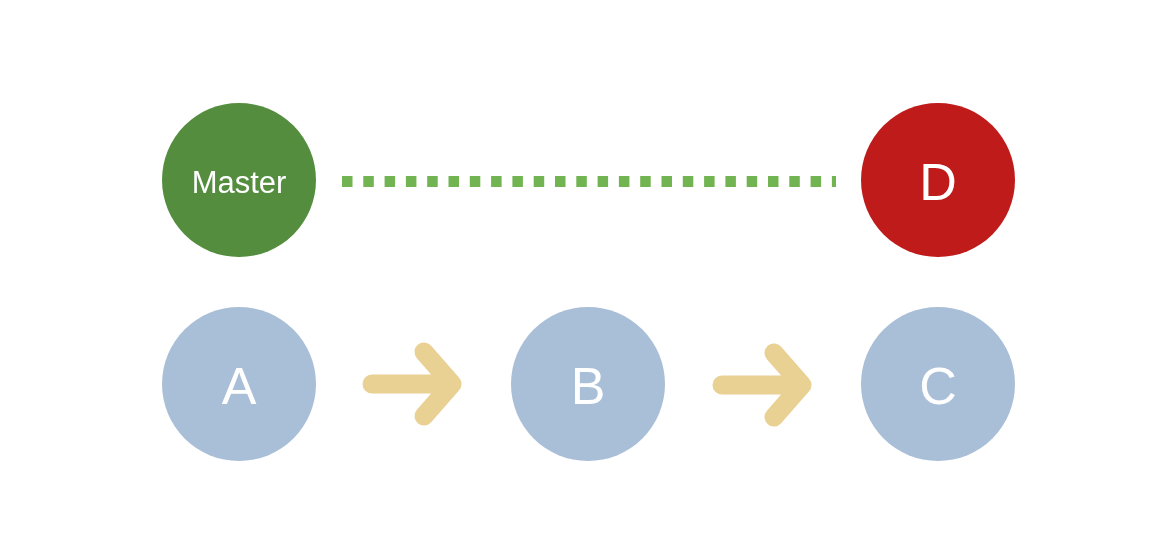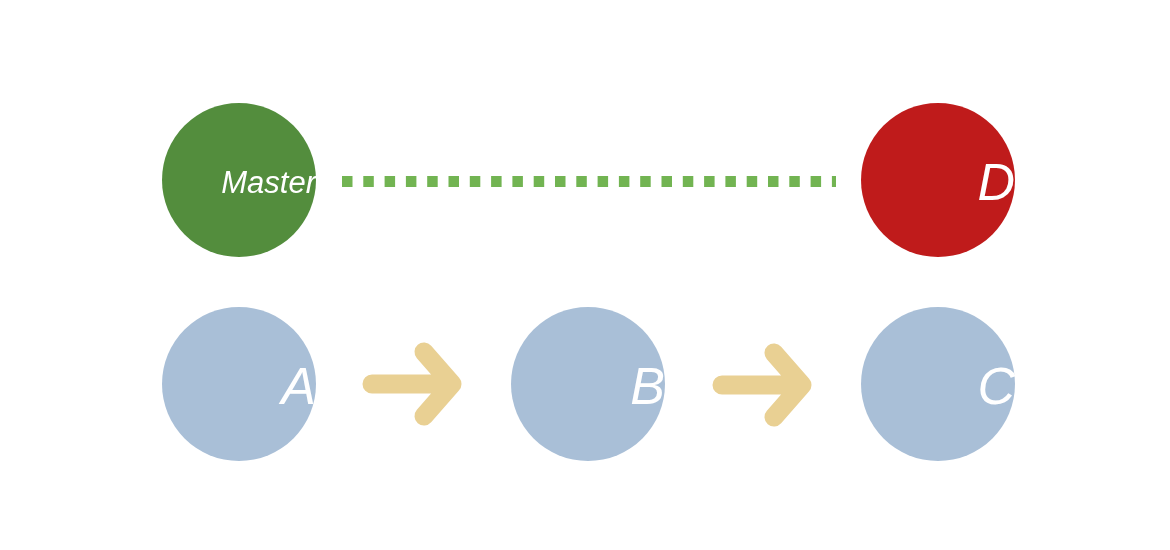--- a/index.html
+++ b/index.html
@@ -35,24 +35,23 @@
     stroke-linejoin: round;
     fill: none;
   }
   .node {
     position: absolute;
     width: 154px;
     height: 154px;
     border-radius: 50%;
     display: flex;
     align-items: center;
-    justify-content: flex-end;
+    justify-content: center;
     color: var(--label-white, #ffffff);
     user-select: none;
-    font-style: italic;
   }
   .node-master {
     left: 162px;
     top: 103px;
     background: var(--master-green, #538d3d);
     font-size: 31px;
   }
   .node-d {
     left: 861px;
     top: 103px;

